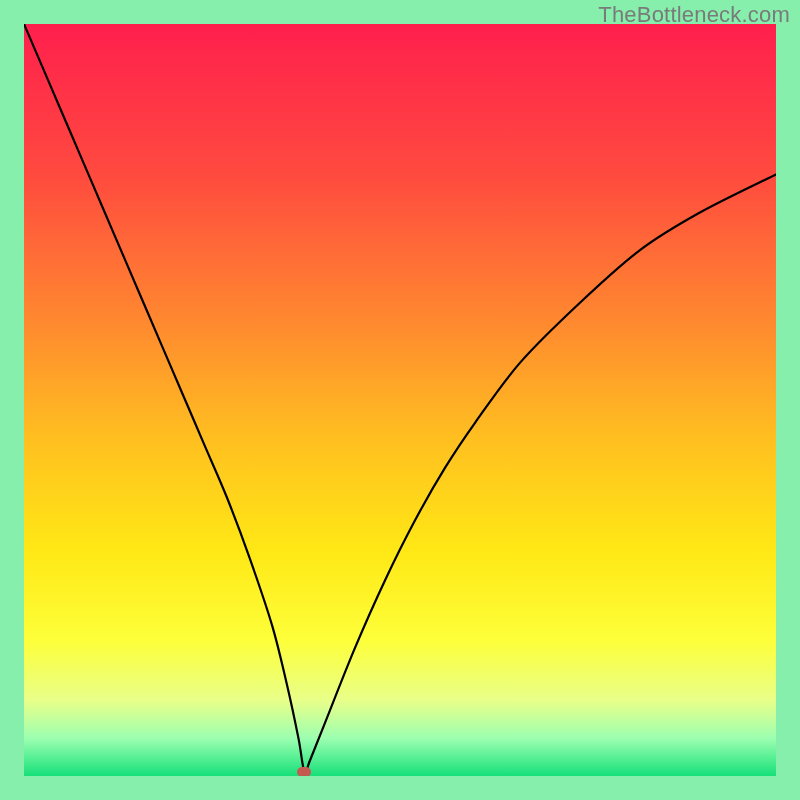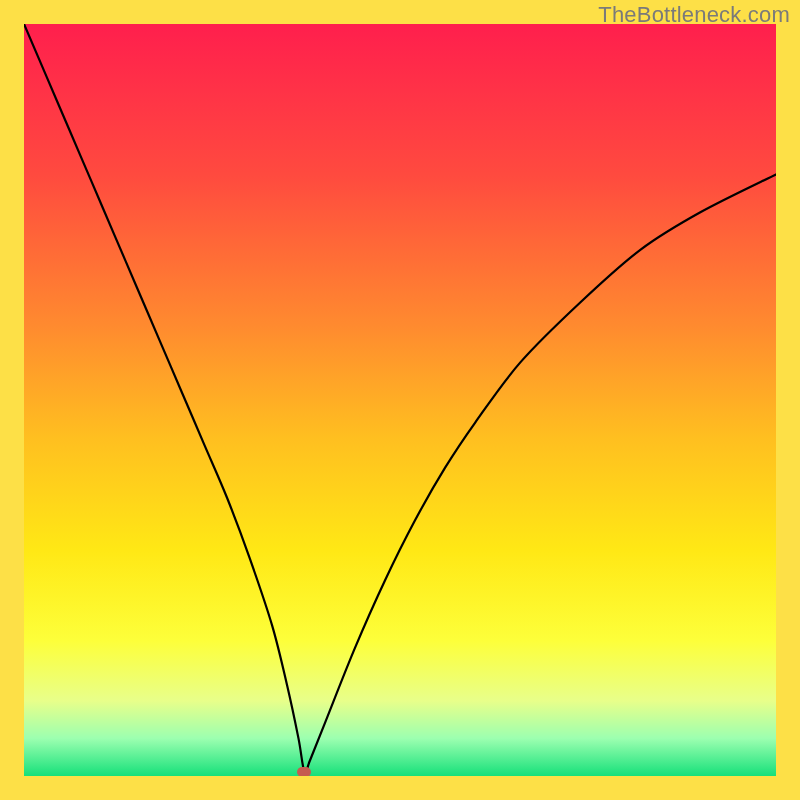--- a/index.html
+++ b/index.html
@@ -9,21 +9,21 @@
     height: 800px;
     background: #000;
     font-family: Arial, Helvetica, sans-serif;
     overflow: hidden;
   }
   .frame {
     position: absolute;
     top: 0; left: 0;
     width: 800px;
     height: 800px;
-    background: #fde047;
+    background: #86efac;
   }
   .watermark {
     position: absolute;
     top: 2px;
     right: 10px;
     color: #7a7a7a;
     font-size: 22px;
     font-weight: 500;
     letter-spacing: 0.2px;
     z-index: 50;

